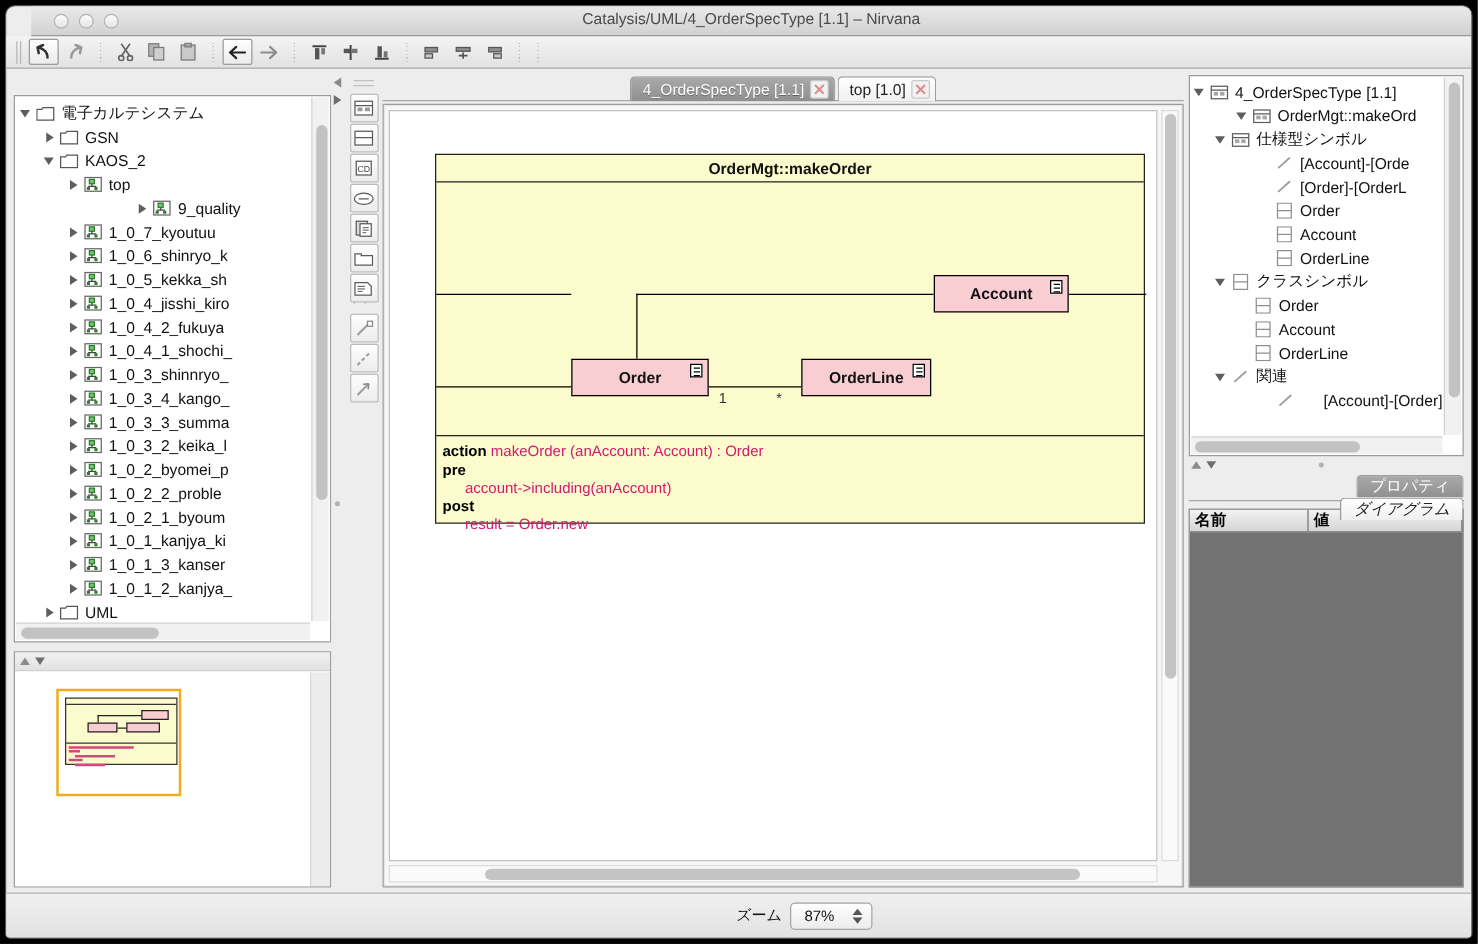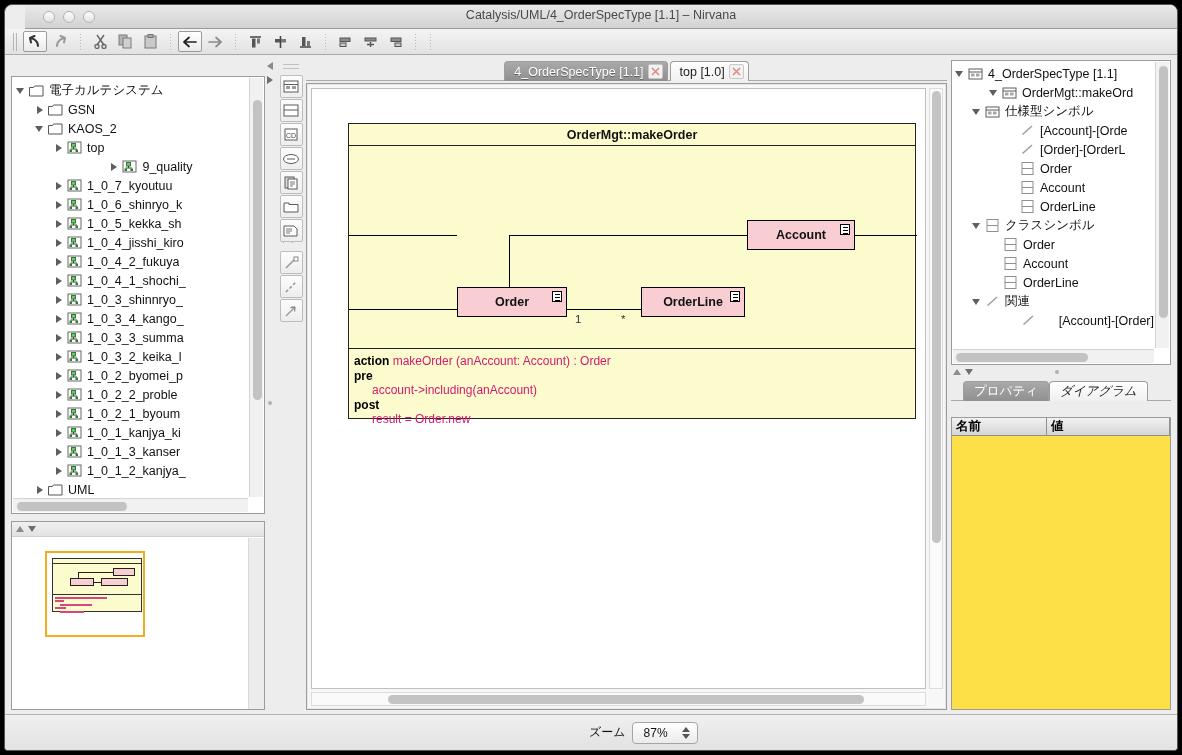--- a/index.html
+++ b/index.html
@@ -210,31 +210,31 @@
   #uml-spec .expr { color: #d21a6e; }
   #uml-spec .indent { padding-left: 18px; }
 
   
   #right-col { width: 228px; display: flex; flex-direction: column; padding: 4px 6px 4px 2px; }
   #model-tree-wrap { height: 305px; position: relative; background: #fff; border: 1px solid #9c9c9c; overflow: hidden; }
   #model-tree { position: absolute; inset: 0 16px 16px 0; overflow: hidden; padding: 3px 0 0 3px; }
   #prop-splitter { height: 15px; position: relative; }
   #prop-splitter .ar { position: absolute; top: 4px; width: 0; height: 0; }
   #prop-panel { flex: 1; display: flex; flex-direction: column; }
-  #prop-tabs { height: 21px; display: flex; align-items: center; padding-left: 12px; position: relative; }
+  #prop-tabs { height: 21px; display: flex; align-items: flex-end; padding-left: 12px; position: relative; flex-direction: column; }
   #prop-tabs::after { content:""; position:absolute; left:0; right:0; bottom:0; height:1px; background:#a9a9a9; }
   .ptab {
     height: 20px; padding: 0 10px; font-size: 12.5px;
     display: flex; align-items: center;
     border: 1px solid #9d9d9d; border-bottom: none; border-radius: 4px 4px 0 0;
     position: relative; z-index: 2;
   }
   .ptab.selected { background: linear-gradient(#a9a9a9,#909090); color: #fff; }
   .ptab.unselected { background: linear-gradient(#ffffff,#f0f0f0); color: #222; font-style: italic; }
-  #prop-table { flex: 1; margin-top: 16px; border: 1px solid #9c9c9c; background: #fde047; position: relative; overflow: hidden; }
+  #prop-table { flex: 1; margin-top: 6px; border: 1px solid #9c9c9c; background: #737373; position: relative; overflow: hidden; }
   #prop-header { display: flex; height: 18px; }
   .pth {
     font-size: 12.5px; font-weight: bold; color: #000;
     background: linear-gradient(#f2f2f2,#d5d5d5);
     border-right: 1px solid #8f8f8f; border-bottom: 1px solid #8f8f8f;
     padding: 0 0 0 4px; display: flex; align-items: center;
   }
   #prop-col-name { width: 95px; }
   #prop-col-value { flex: 1; }
 

